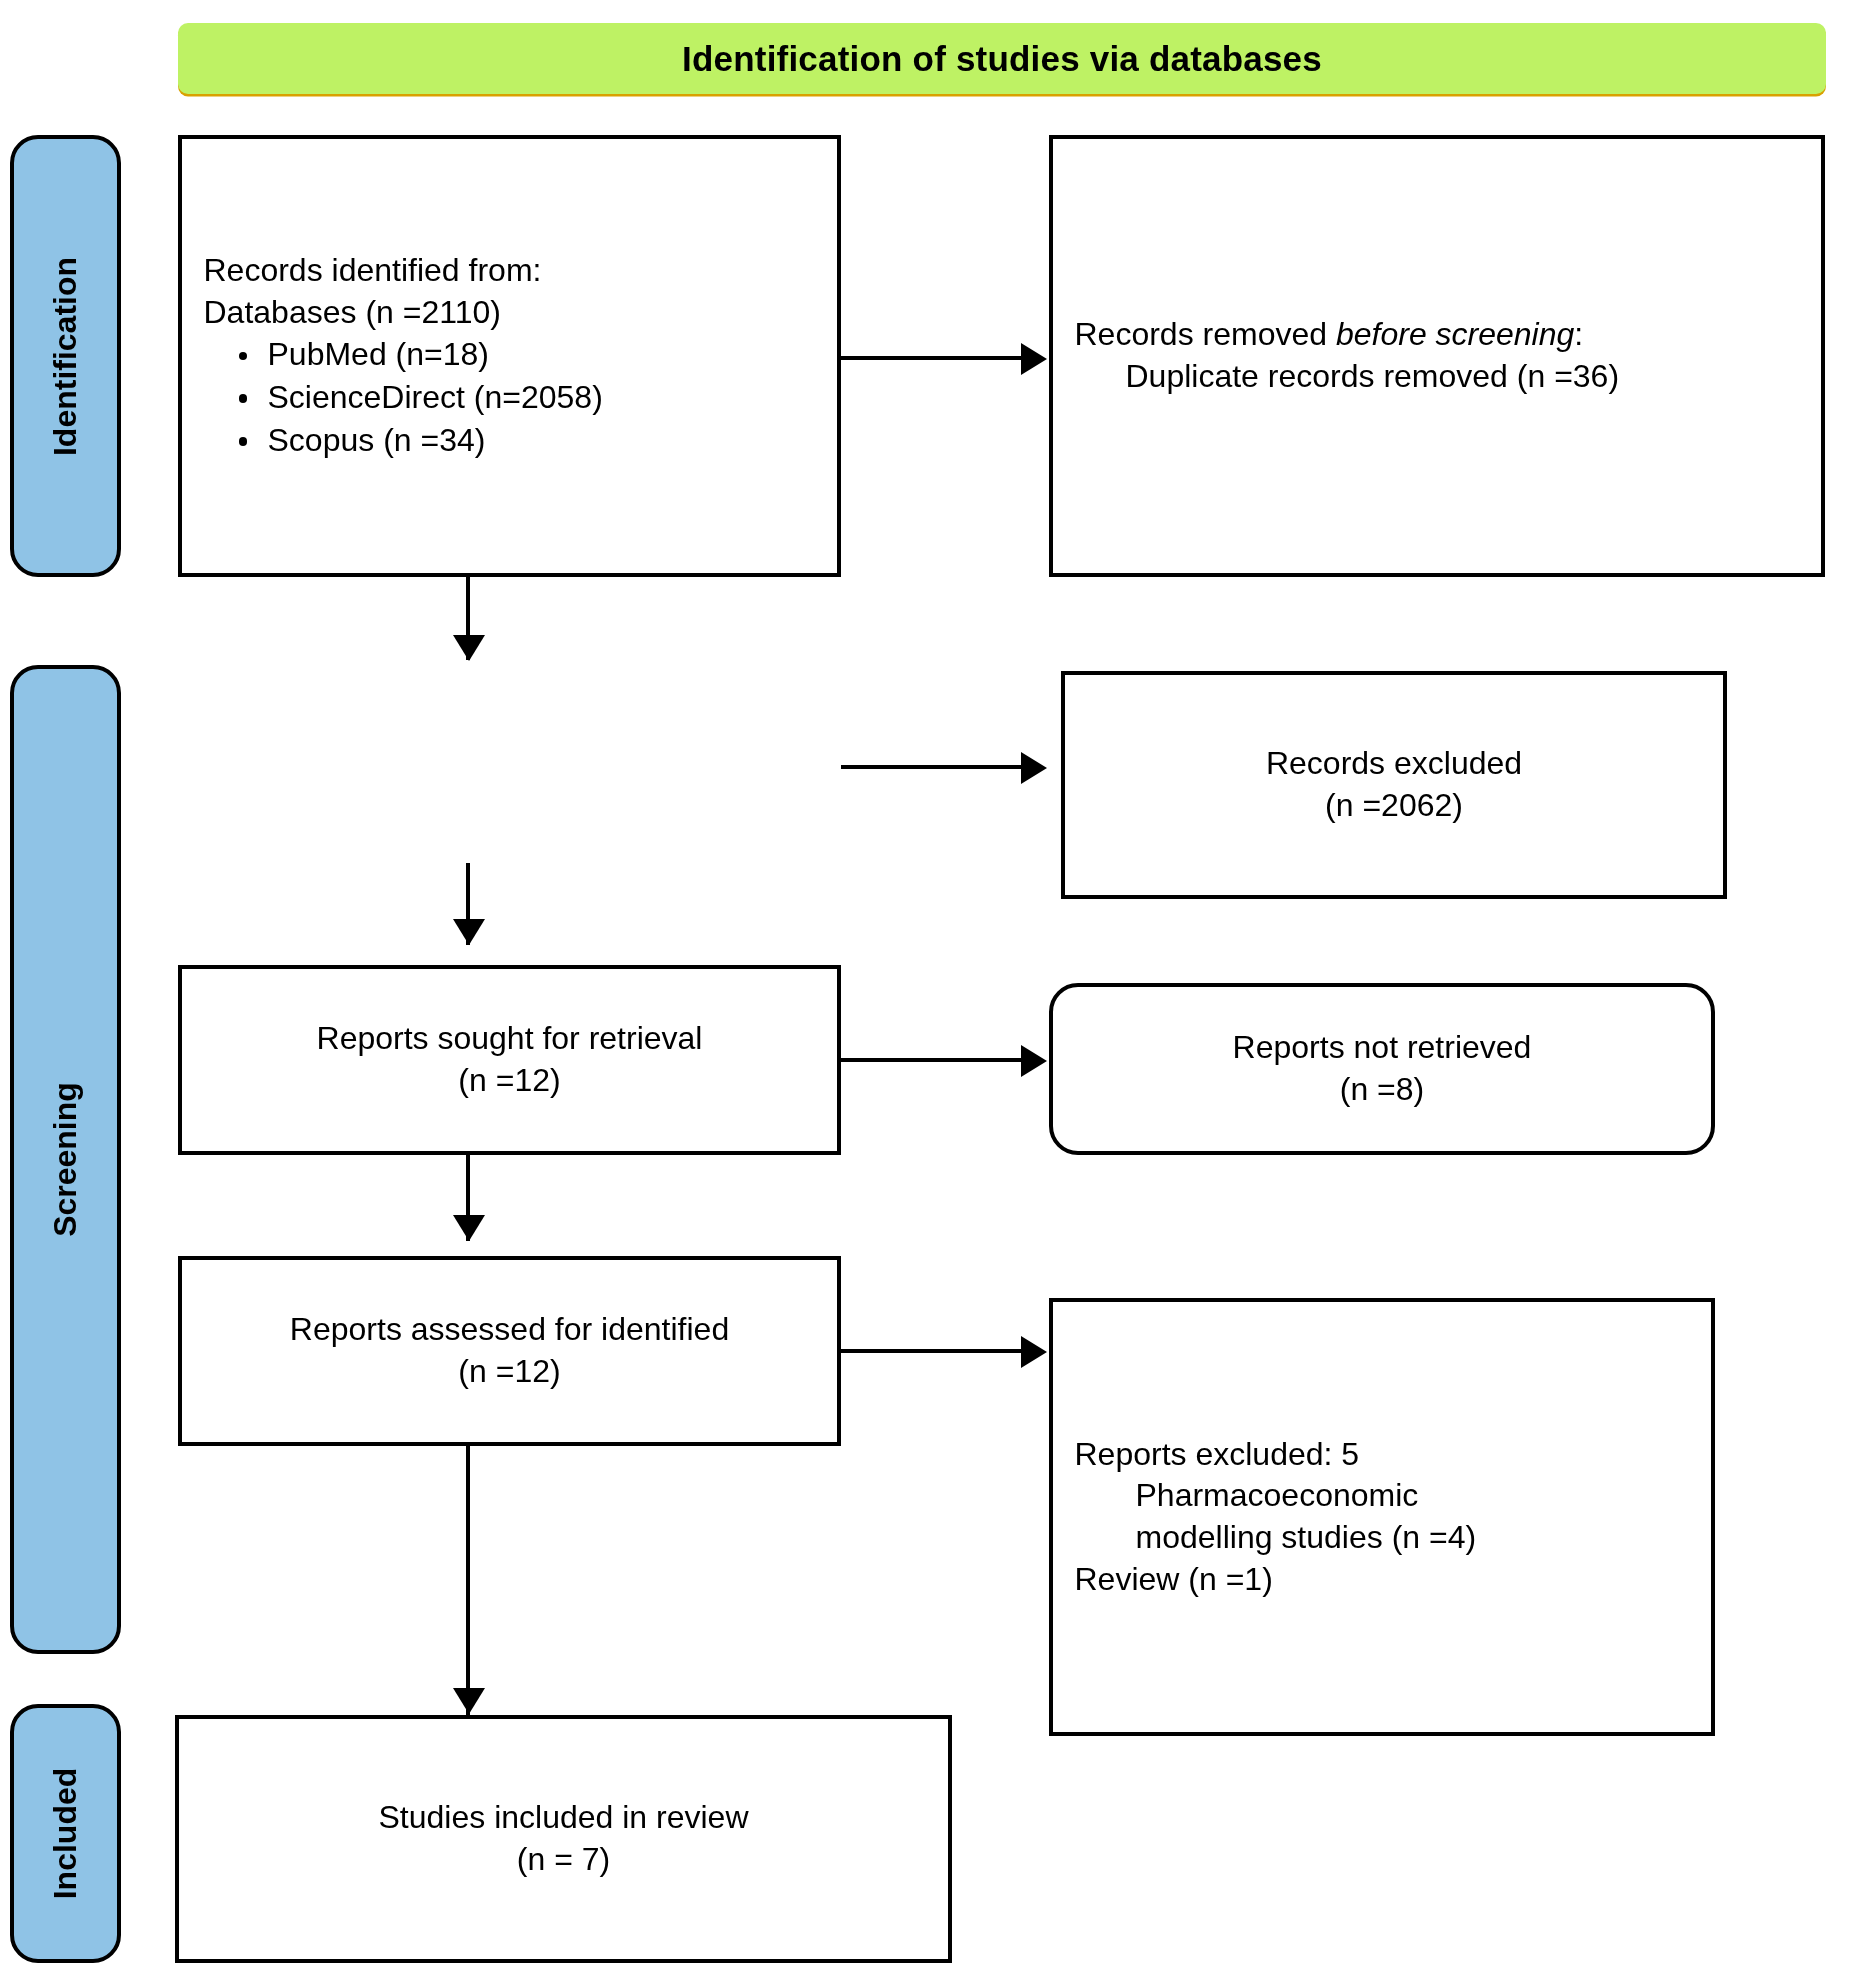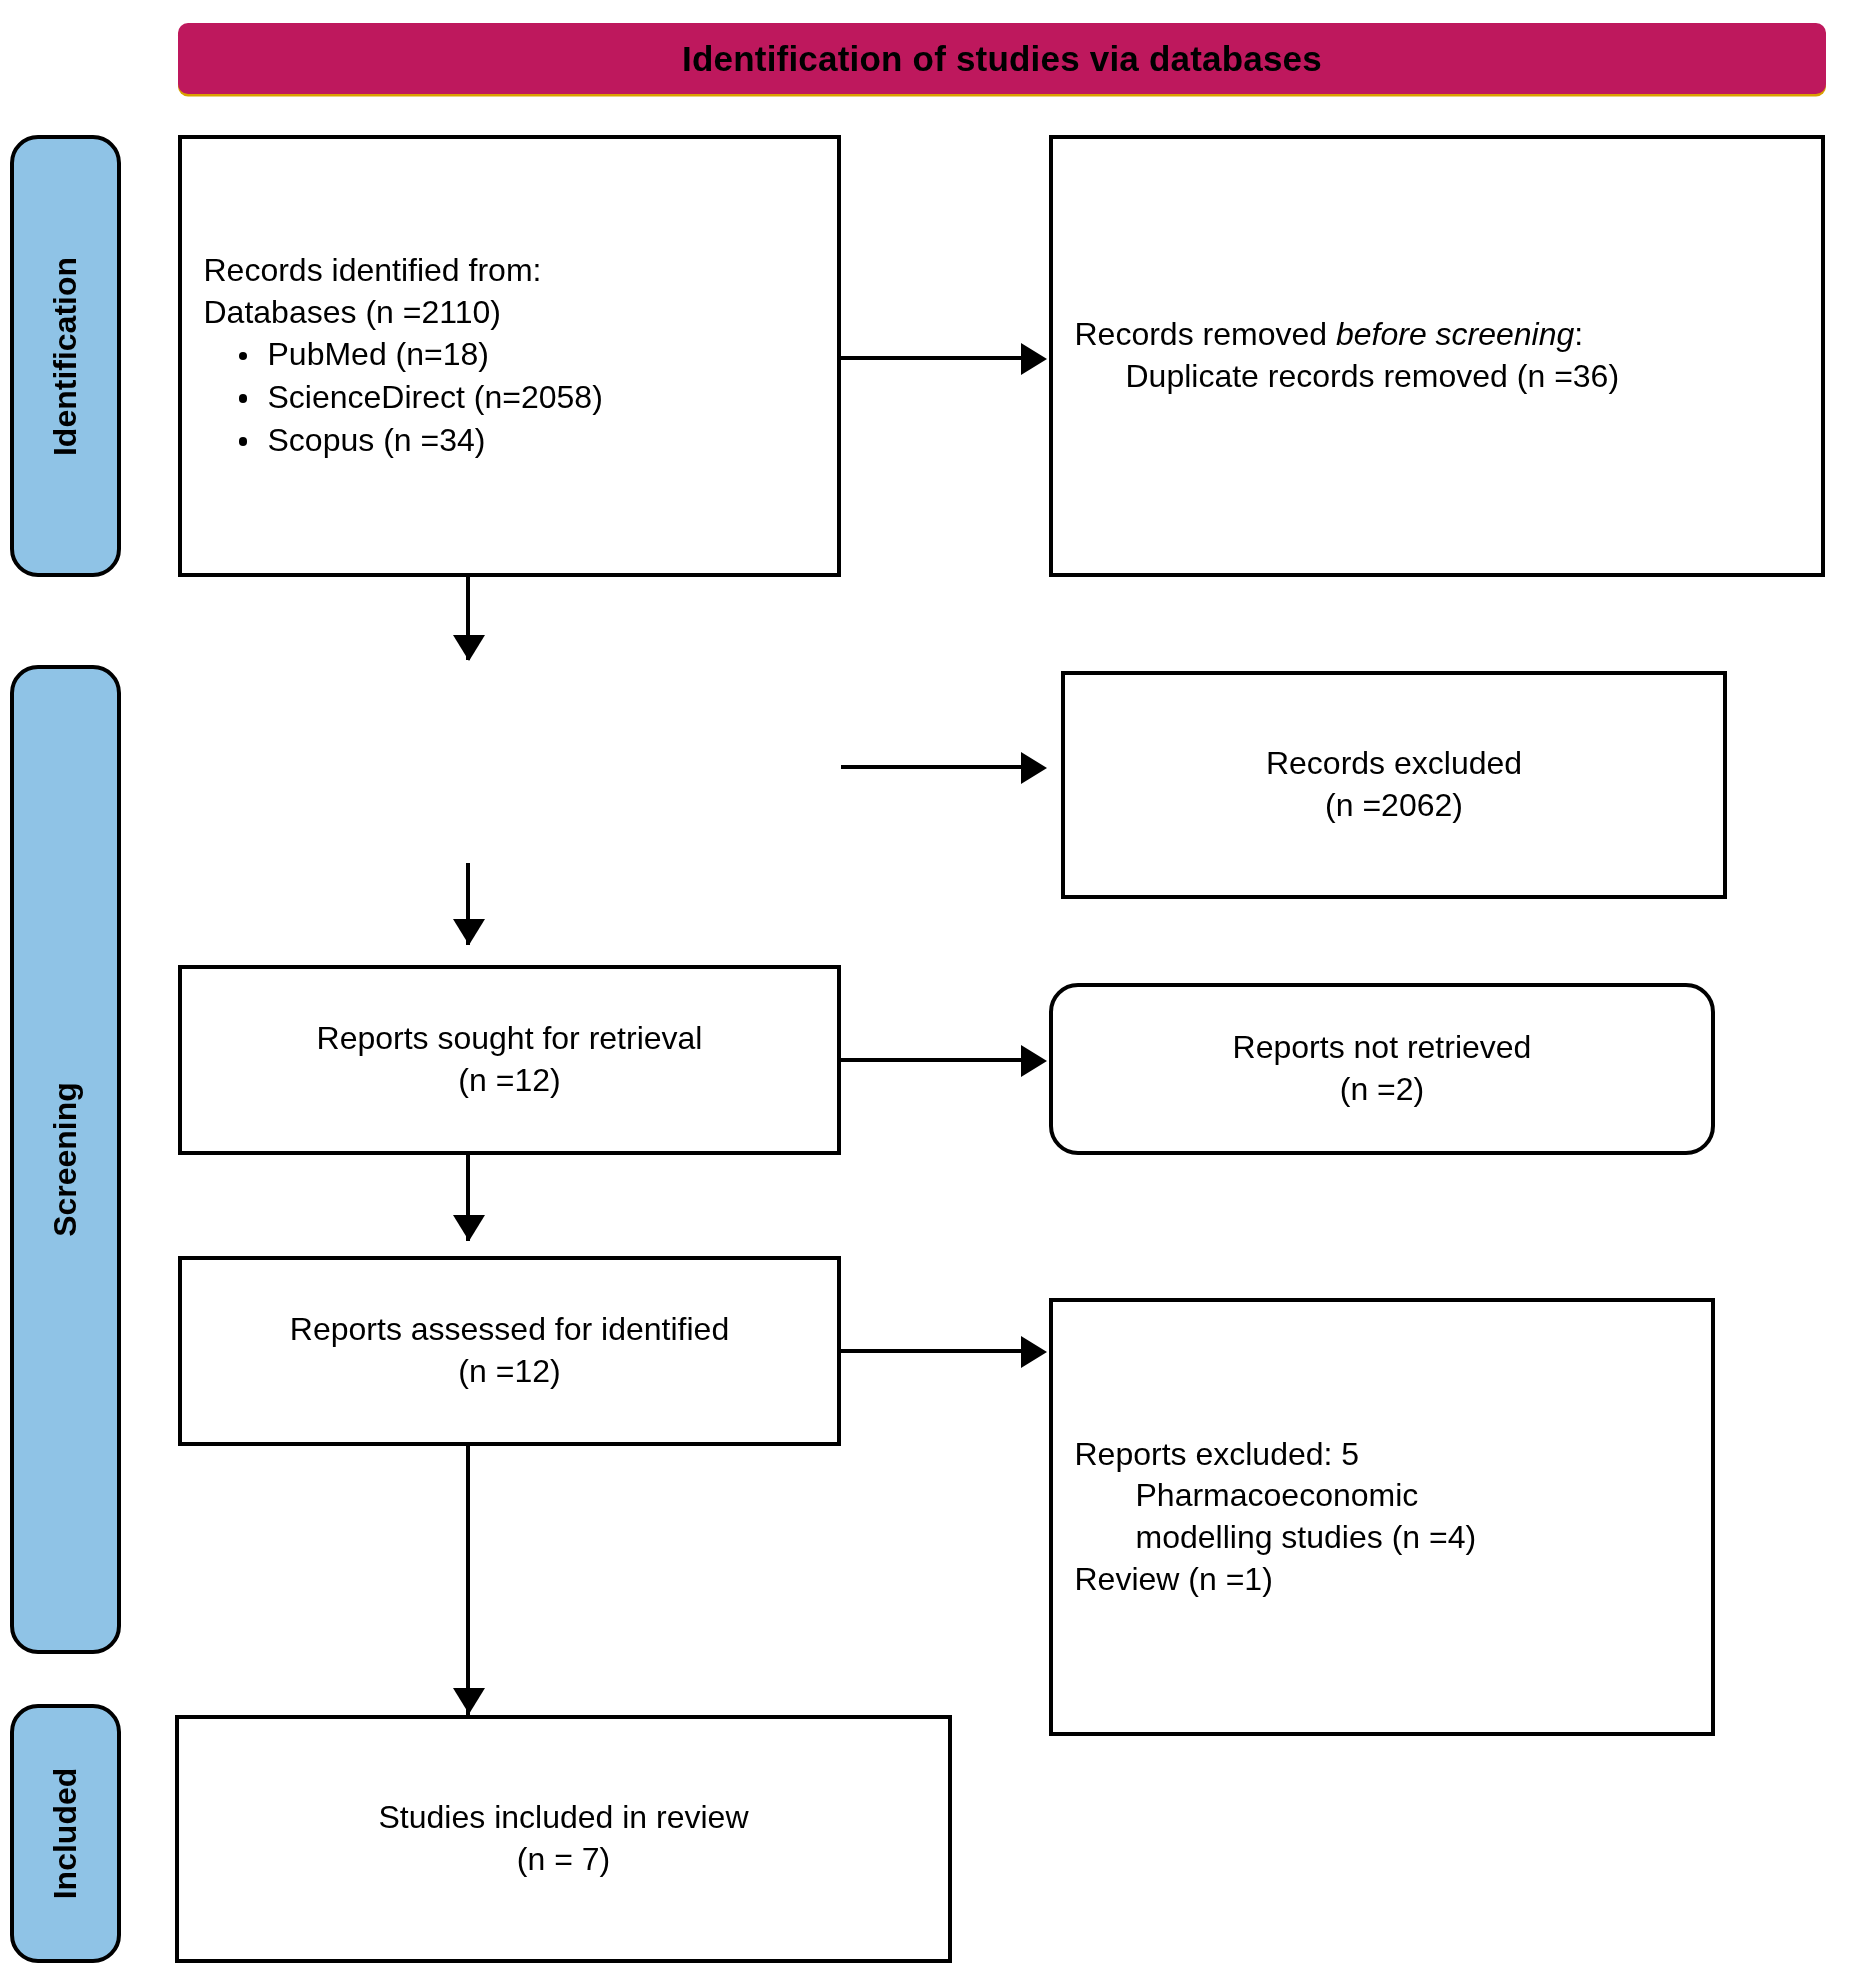--- a/index.html
+++ b/index.html
@@ -19,21 +19,21 @@
     overflow: hidden;
   }
 
   
   .banner {
     position: absolute;
     left: 178px;
     top: 23px;
     width: 1648px;
     height: 71px;
-    background: #be185d;
+    background: #bef264;
     border-radius: 10px;
     box-shadow: 0 2.5px 0 0 #d9a100;
     display: flex;
     align-items: center;
     justify-content: center;
   }
   .banner-text {
     font-size: 35px;
     font-weight: bold;
     color: #000000;
@@ -205,21 +205,21 @@
       <div class="box-text">(n =12)</div>
     </div>
   </div>
 
   <div class="hline" style="left:841px; top:1058px; width:181px;"></div>
   <div class="hhead" style="left:1021px; top:1045px;"></div>
 
   <div class="box center" style="left:1049px; top:983px; width:666px; height:172px;border-radius:29px;">
     <div class="box-inner">
       <div class="box-text">Reports not retrieved</div>
-      <div class="box-text">(n =2)</div>
+      <div class="box-text">(n =8)</div>
     </div>
   </div>
 
   <div class="vline" style="left:466px; top:1155px; height:86px;"></div>
   <div class="vhead" style="left:453px; top:1215px;"></div>
 
   <div class="box center" style="left:178px; top:1256px; width:663px; height:190px;">
     <div class="box-inner">
       <div class="box-text">Reports assessed for identified</div>
       <div class="box-text">(n =12)</div>

